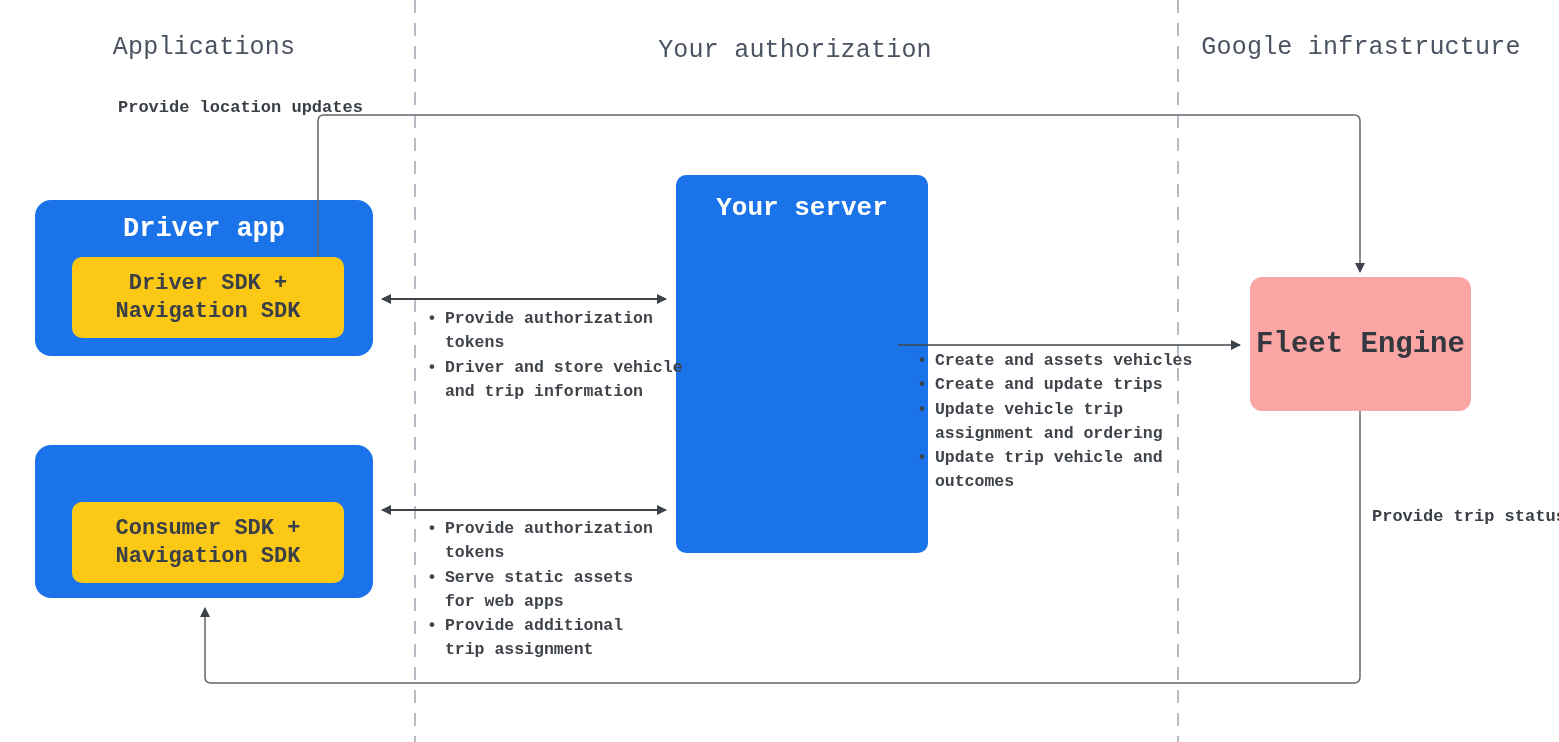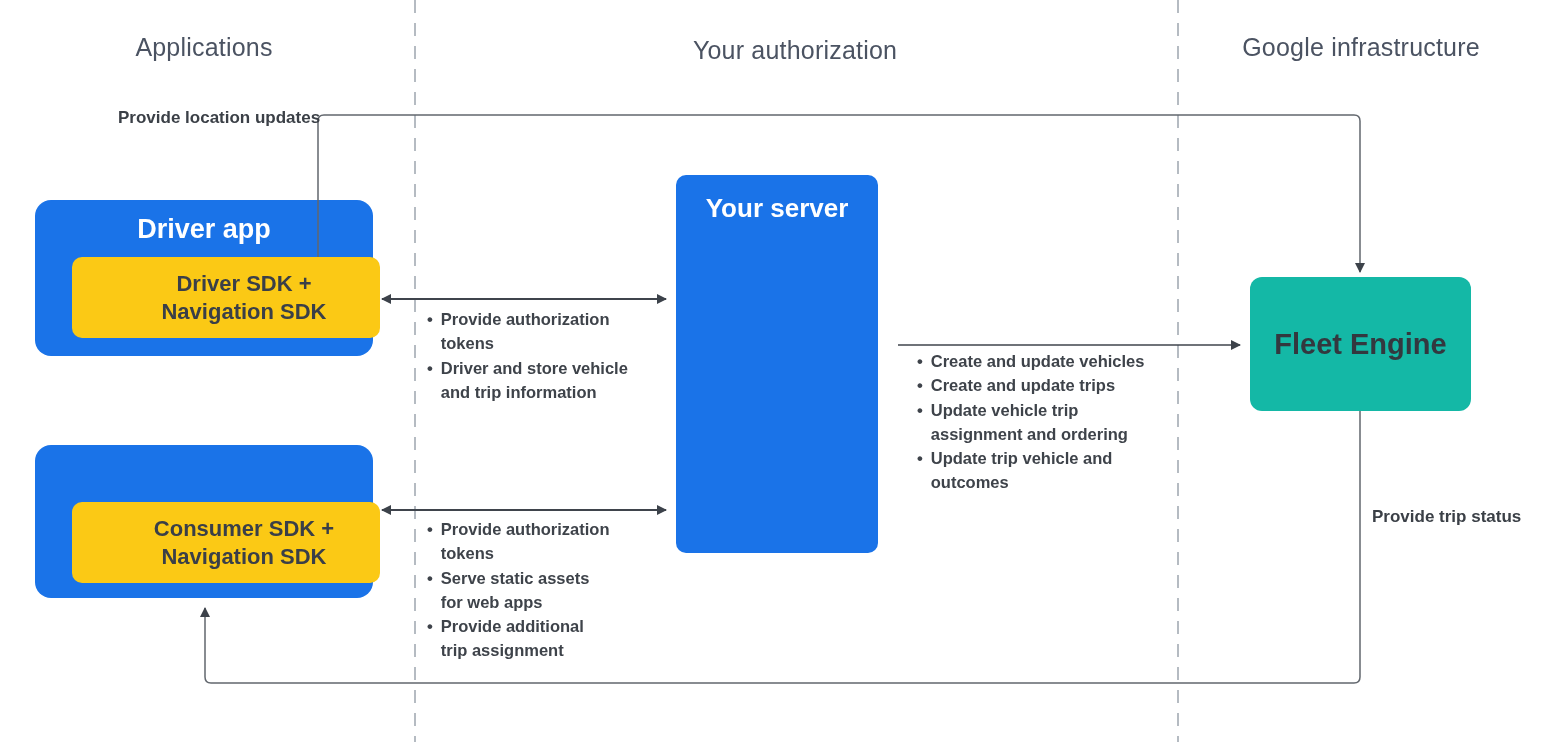--- a/index.html
+++ b/index.html
@@ -1,52 +1,52 @@
 <!DOCTYPE html>
 <html><head>
 <meta charset="utf-8">
 <style>
   html,body{margin:0;padding:0;background:#ffffff;}
   #canvas{
     position:relative;width:1559px;height:742px;overflow:hidden;
-    font-family:Liberation Sans, sans-serif;background:#ffffff;
+    font-family:Liberation Mono, monospace;background:#ffffff;
   }
   
   .col-header{
     position:absolute;width:350px;text-align:center;
     font-size:25px;font-weight:400;color:#4b5362;letter-spacing:.2px;
   }
   #hdr-apps{left:29px;top:33px;}
   #hdr-yours{left:620px;top:36px;}
   #hdr-google{left:1186px;top:33px;}
 
   
   .blue-box{position:absolute;background:#1a73e8;border-radius:16px;}
   .blue-title{margin-top:14px;text-align:center;font-size:27px;font-weight:700;color:#ffffff;}
   .sdk-box{
     position:absolute;left:37px;top:57px;width:272px;height:81px;
     background:#fbc915;border-radius:10px;
     display:flex;align-items:center;justify-content:center;
     font-size:22px;font-weight:700;line-height:28px;color:#3a3f48;
-    text-align:center;white-space:pre-line;padding-left:36px;
+    text-align:center;white-space:pre-line;
   }
   #driver-app{left:35px;top:200px;width:338px;height:156px;}
   #consumer-app{left:35px;top:445px;width:338px;height:153px;}
-  #your-server{left:676px;top:175px;width:202px;height:378px;border-radius:10px;}
+  #your-server{left:676px;top:175px;width:252px;height:378px;border-radius:10px;}
   #your-server .blue-title{margin-top:18px;font-size:26px;}
   #fleet-engine{
     position:absolute;left:1250px;top:277px;width:221px;height:134px;
-    background:#14b8a6;border-radius:12px;
+    background:#fca5a5;border-radius:12px;
     display:flex;align-items:center;justify-content:center;
     font-size:29px;font-weight:700;color:#33383f;
   }
 
   
   .edge-label{position:absolute;font-size:17px;font-weight:700;color:#3b4047;white-space:nowrap;}
-  #lbl-location{left:118px;top:108px;}
+  #lbl-location{left:118px;top:98px;}
   #lbl-tripstatus{left:1372px;top:507px;}
   .bullets{position:absolute;font-size:16.5px;font-weight:700;color:#3e434a;line-height:24.3px;}
   .b-item{display:flex;}
   .b-item .dot{margin-right:8px;}
   .b-item .btxt{white-space:pre-line;}
   #bullets-driver{left:427px;top:307px;}
   #bullets-fleet{left:917px;top:349px;}
   #bullets-consumer{left:427px;top:517px;}
 
   
@@ -113,21 +113,21 @@
     <div class="b-item">
       <span class="dot">•</span>
       <span class="btxt">Driver and store vehicle
 and trip information</span>
     </div>
   </div>
 
   <div class="bullets" id="bullets-fleet">
     <div class="b-item">
       <span class="dot">•</span>
-      <span class="btxt">Create and update vehicles</span>
+      <span class="btxt">Create and assets vehicles</span>
     </div>
     <div class="b-item">
       <span class="dot">•</span>
       <span class="btxt">Create and update trips</span>
     </div>
     <div class="b-item">
       <span class="dot">•</span>
       <span class="btxt">Update vehicle trip
 assignment and ordering</span>
     </div>

